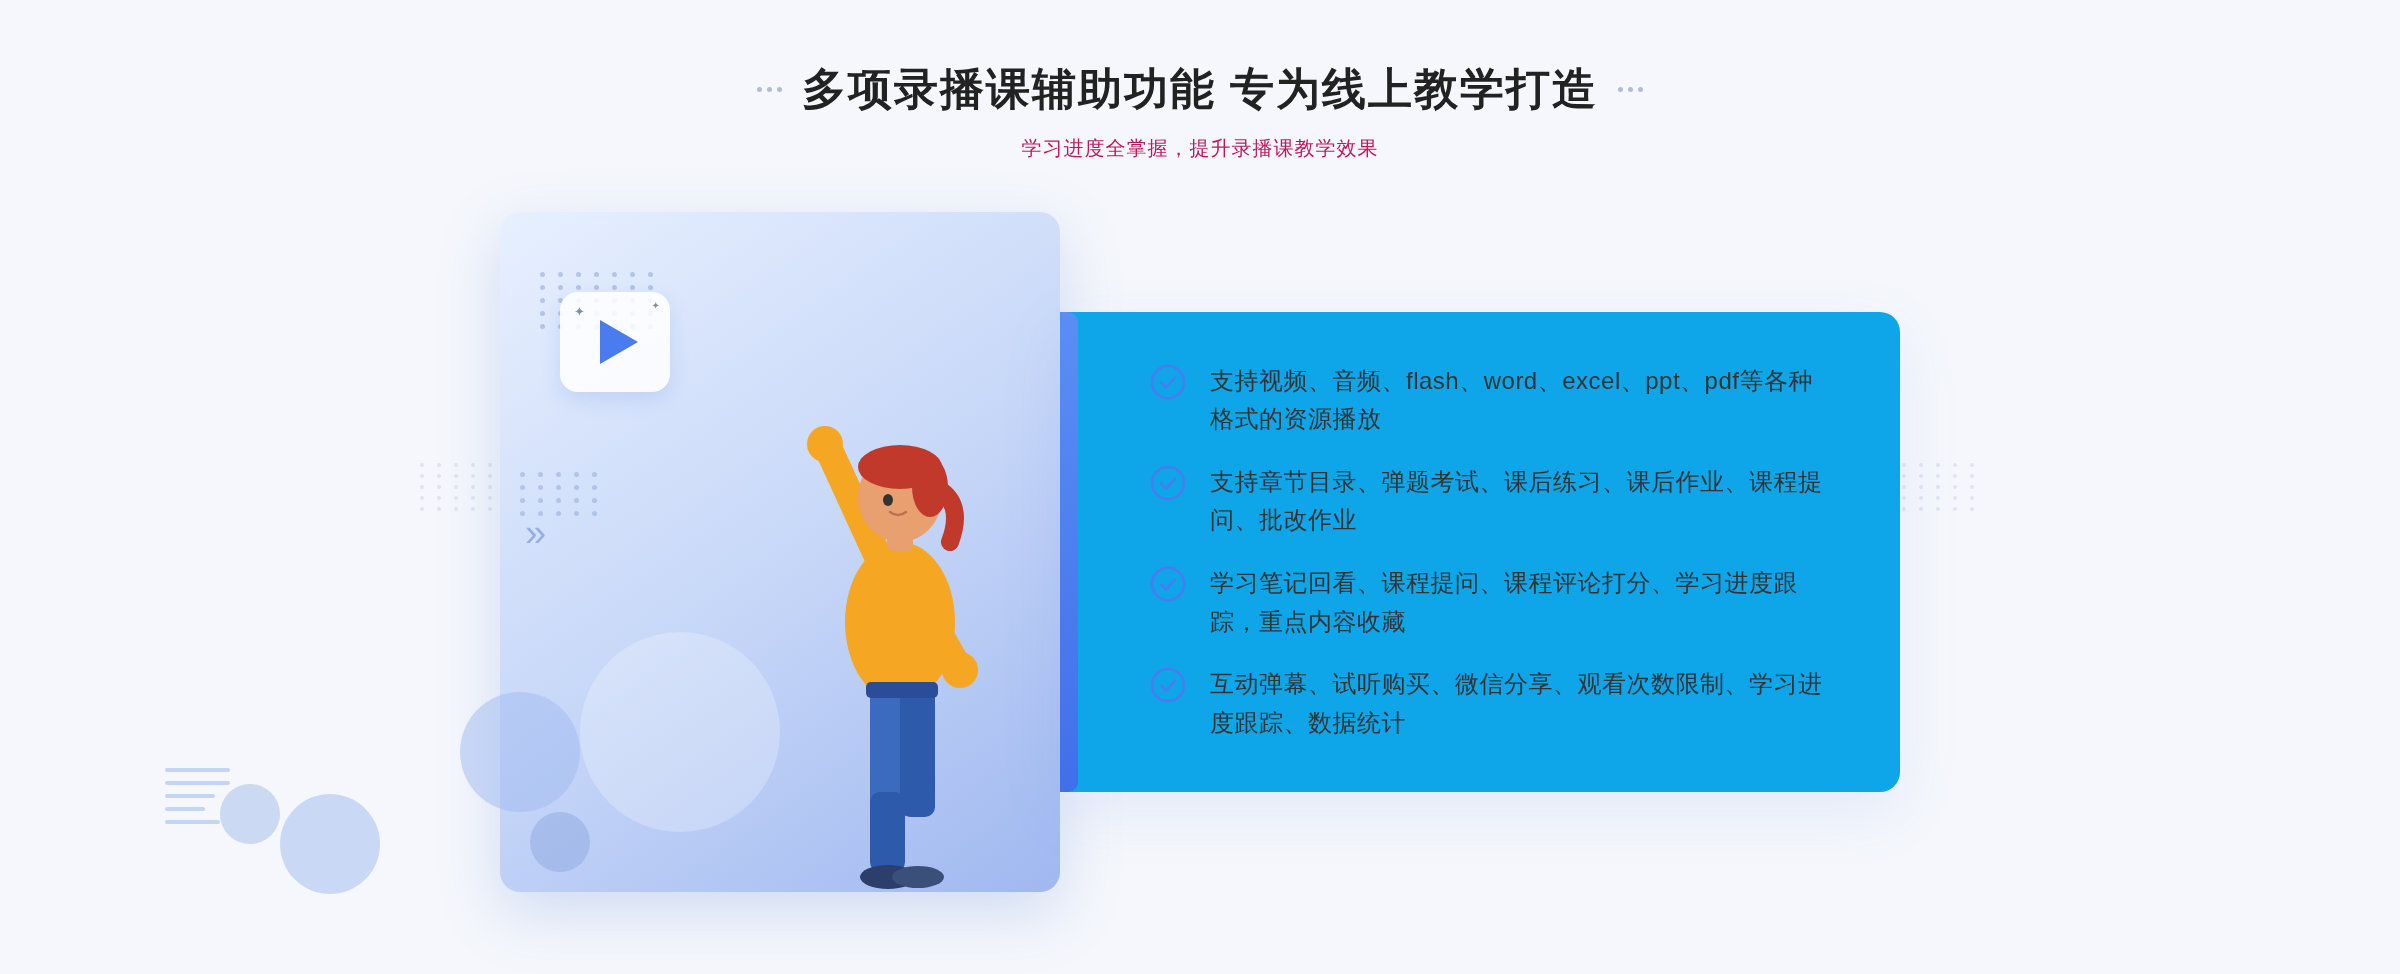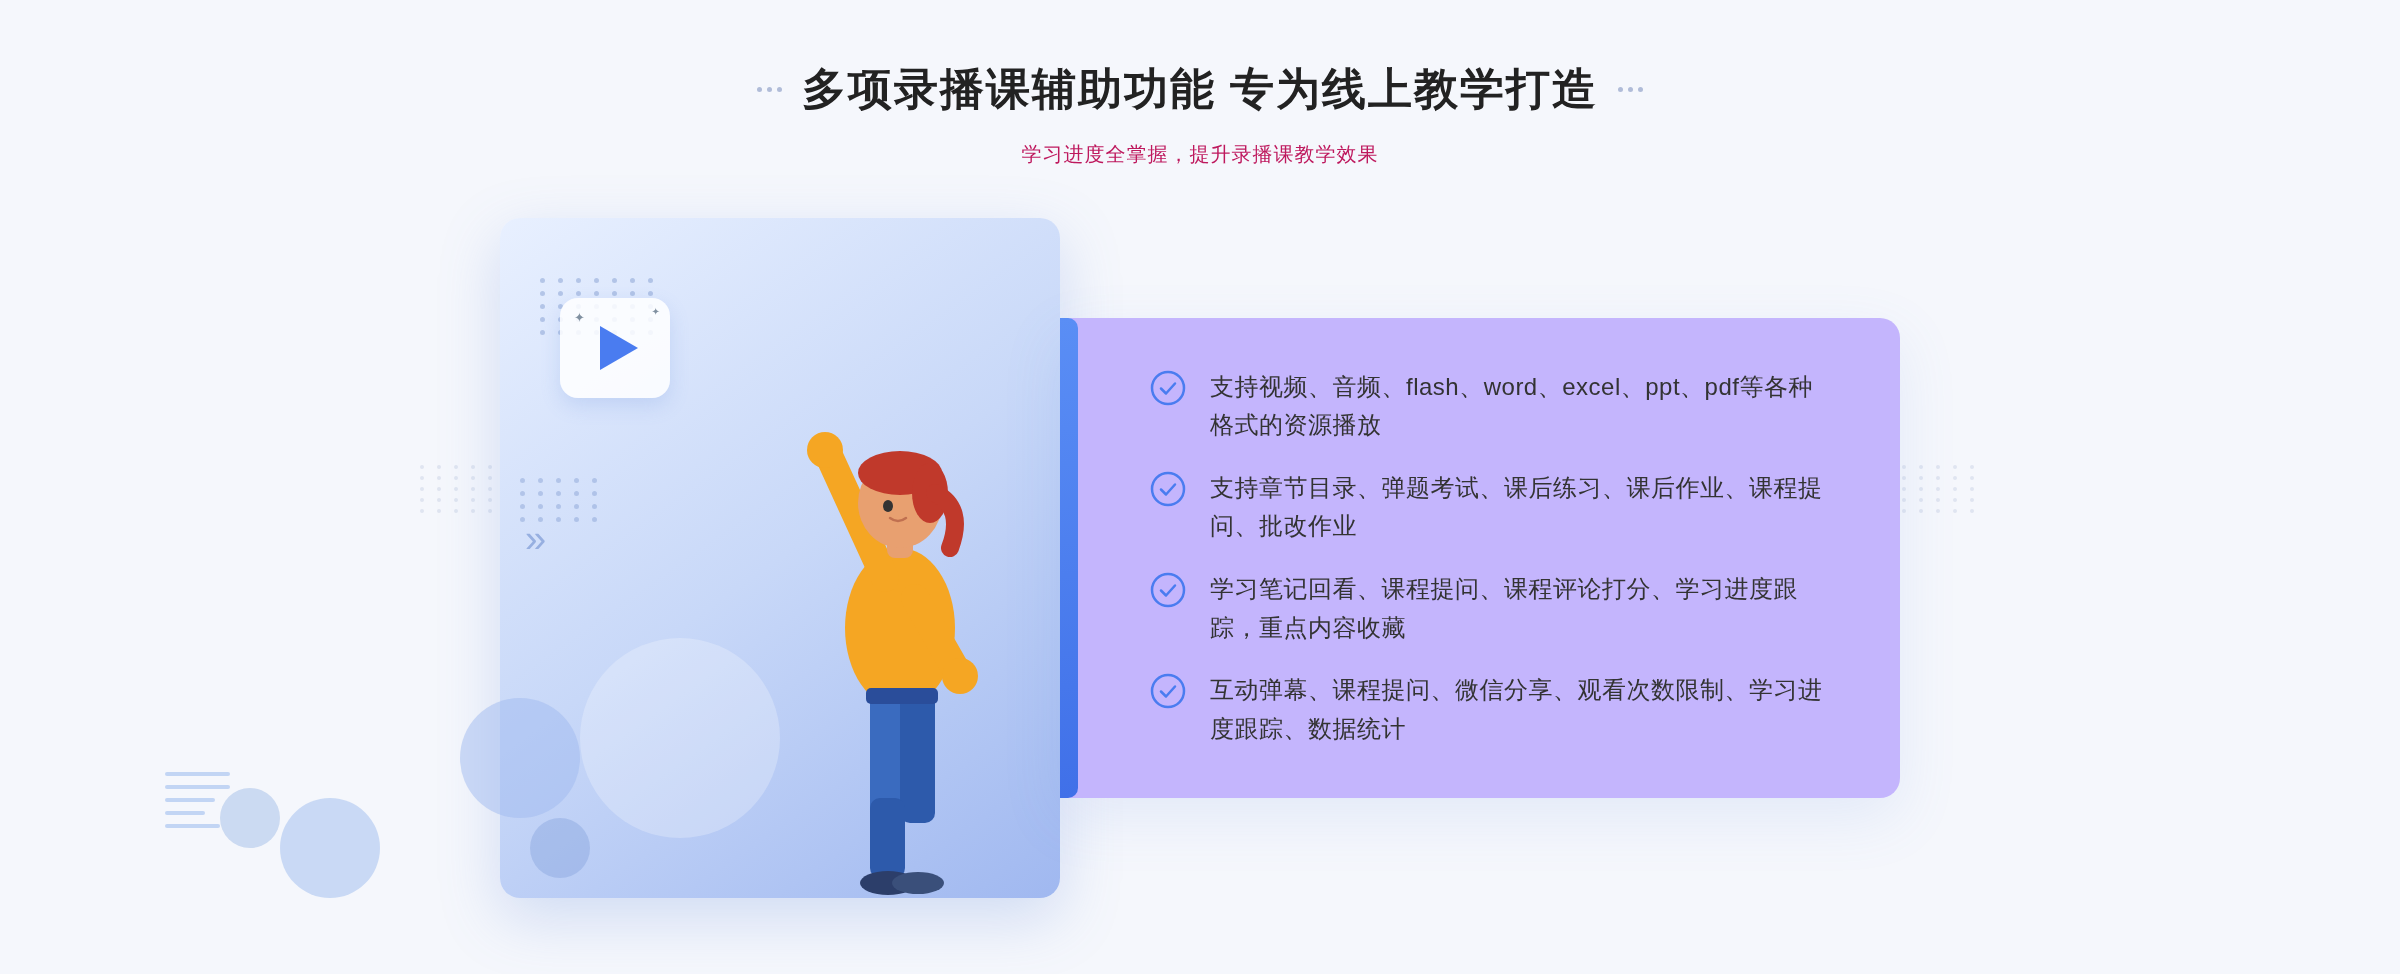--- a/index.html
+++ b/index.html
@@ -51,21 +51,21 @@
       text-align: center;
       margin-bottom: 50px;
       position: relative;
     }
 
     .title-row {
       display: flex;
       align-items: center;
       justify-content: center;
       gap: 20px;
-      margin-bottom: 22px;
+      margin-bottom: 16px;
     }
 
     .title-deco {
       display: flex;
       gap: 5px;
       align-items: center;
     }
 
     .title-deco span {
       display: block;
@@ -168,21 +168,21 @@
       border-radius: 0 10px 10px 0;
       position: absolute;
       right: -18px;
       top: 50%;
       transform: translateY(-50%);
       z-index: 2;
     }
 
     
     .features-card {
-      background: #c4b5fd;
+      background: #0ea5e9;
       border-radius: 0 20px 20px 0;
       padding: 50px 70px 50px 90px;
       width: 860px;
       height: 480px;
       display: flex;
       flex-direction: column;
       justify-content: space-between;
       box-shadow: 0 20px 60px rgba(100, 140, 220, 0.12);
       margin-left: 0;
       position: relative;
@@ -495,21 +495,21 @@
         <span class="feature-text">学习笔记回看、课程提问、课程评论打分、学习进度跟踪，重点内容收藏</span>
       </div>
 
       <div class="feature-item">
         <div class="check-icon">
           <svg viewBox="0 0 36 36" fill="none" xmlns="http://www.w3.org/2000/svg">
             <circle cx="18" cy="18" r="16" stroke="#4a7cf0" stroke-width="2.5"></circle>
             <path d="M11 18.5l5 5 9-10" stroke="#4a7cf0" stroke-width="2.5" stroke-linecap="round" stroke-linejoin="round"></path>
           </svg>
         </div>
-        <span class="feature-text">互动弹幕、课程提问、微信分享、观看次数限制、学习进度跟踪、数据统计</span>
+        <span class="feature-text">互动弹幕、试听购买、微信分享、观看次数限制、学习进度跟踪、数据统计</span>
       </div>
 
     </div>
 
   </div>
 
   <div style="position:absolute;bottom:80px;left:280px;width:100px;height:100px;border-radius:50%;background:rgba(100,150,230,0.3);"></div>
   <div style="position:absolute;bottom:130px;left:220px;width:60px;height:60px;border-radius:50%;background:rgba(80,130,210,0.25);"></div>
 
   <div style="position:absolute;bottom:150px;left:165px;width:65px;display:flex;flex-direction:column;gap:9px;">

